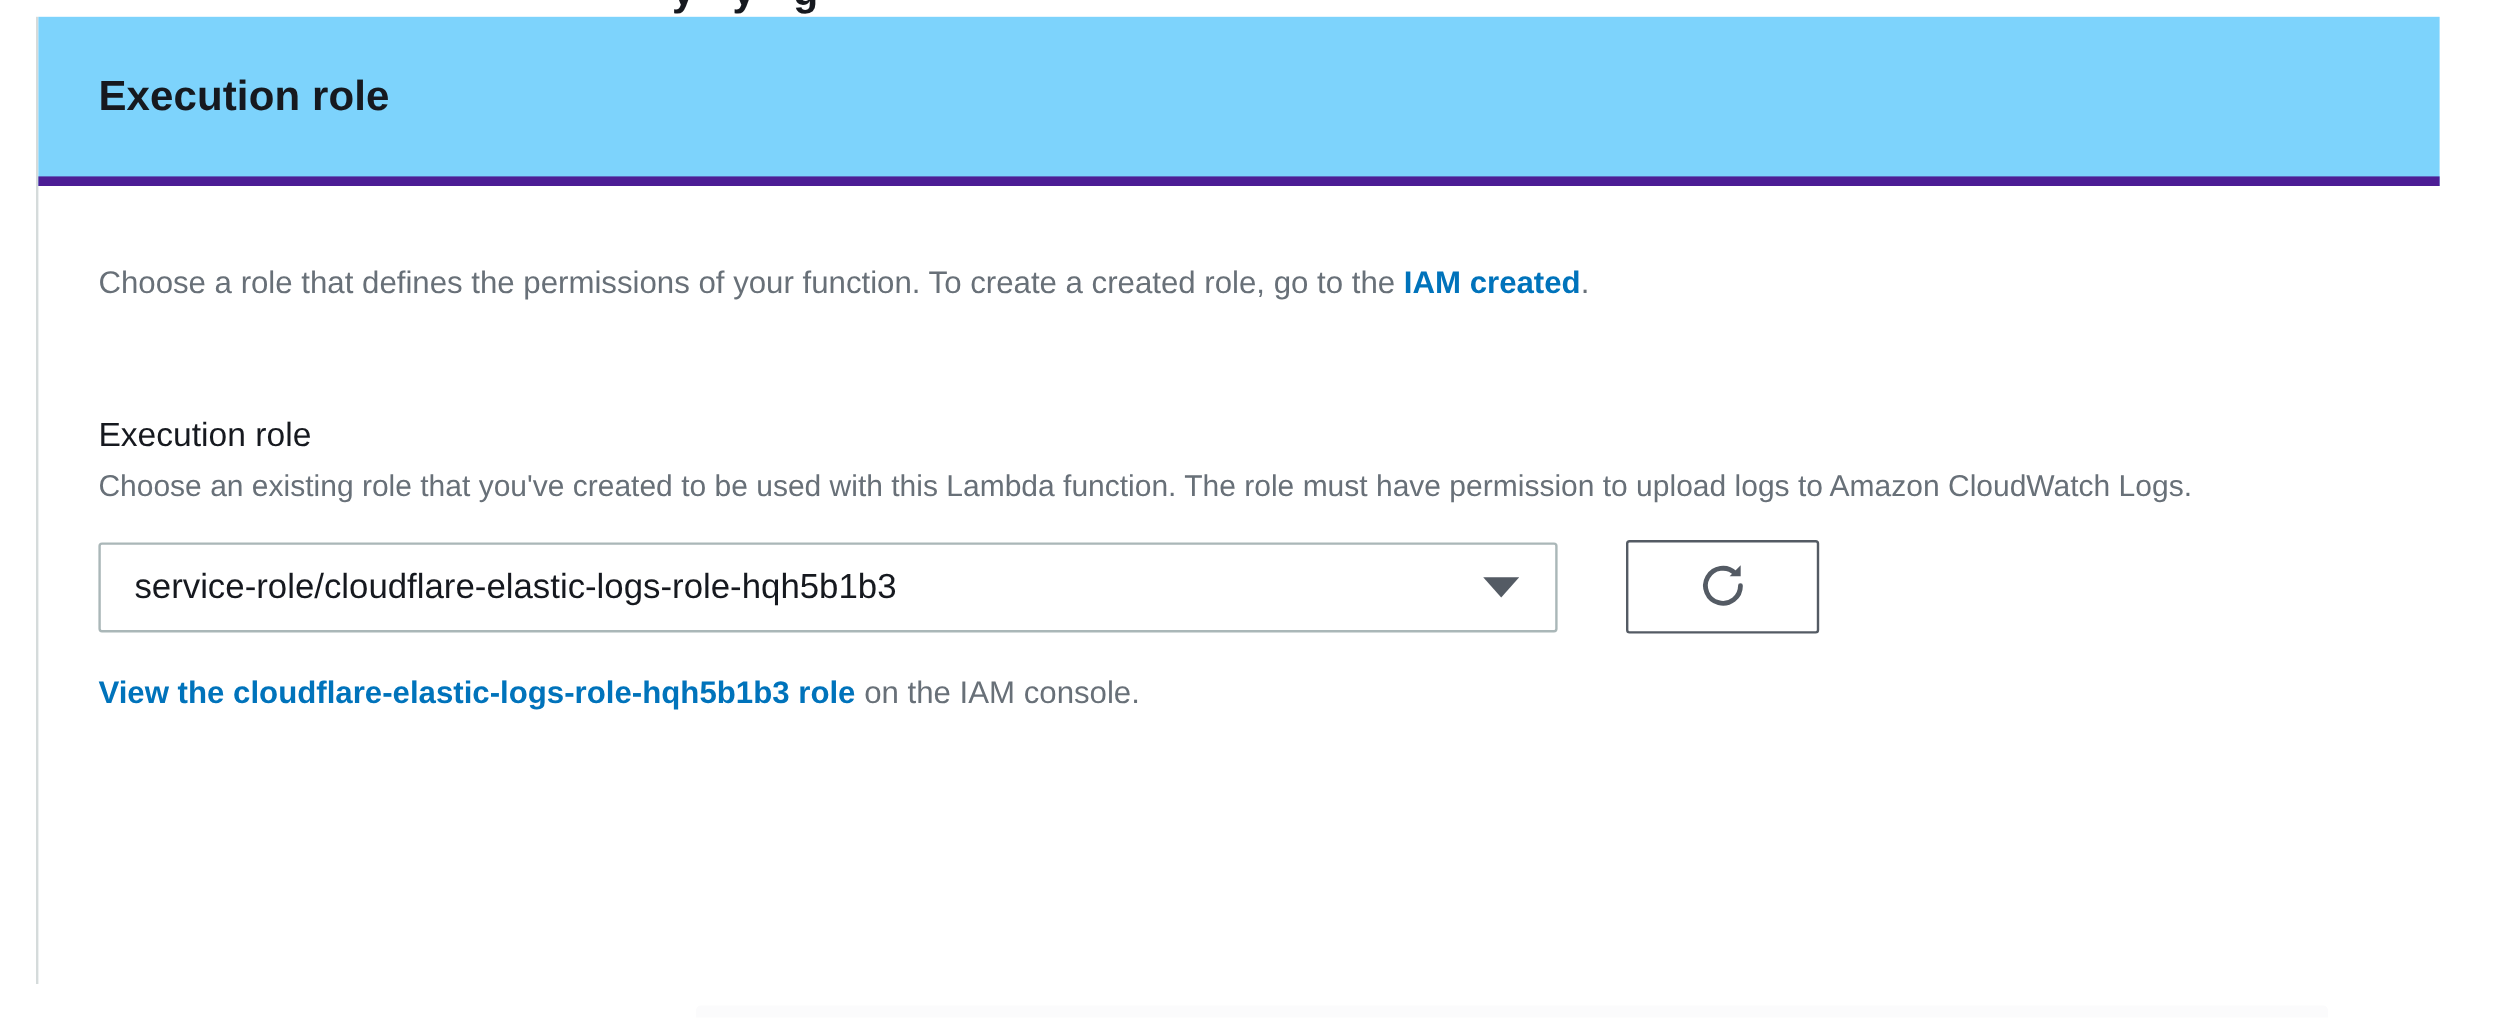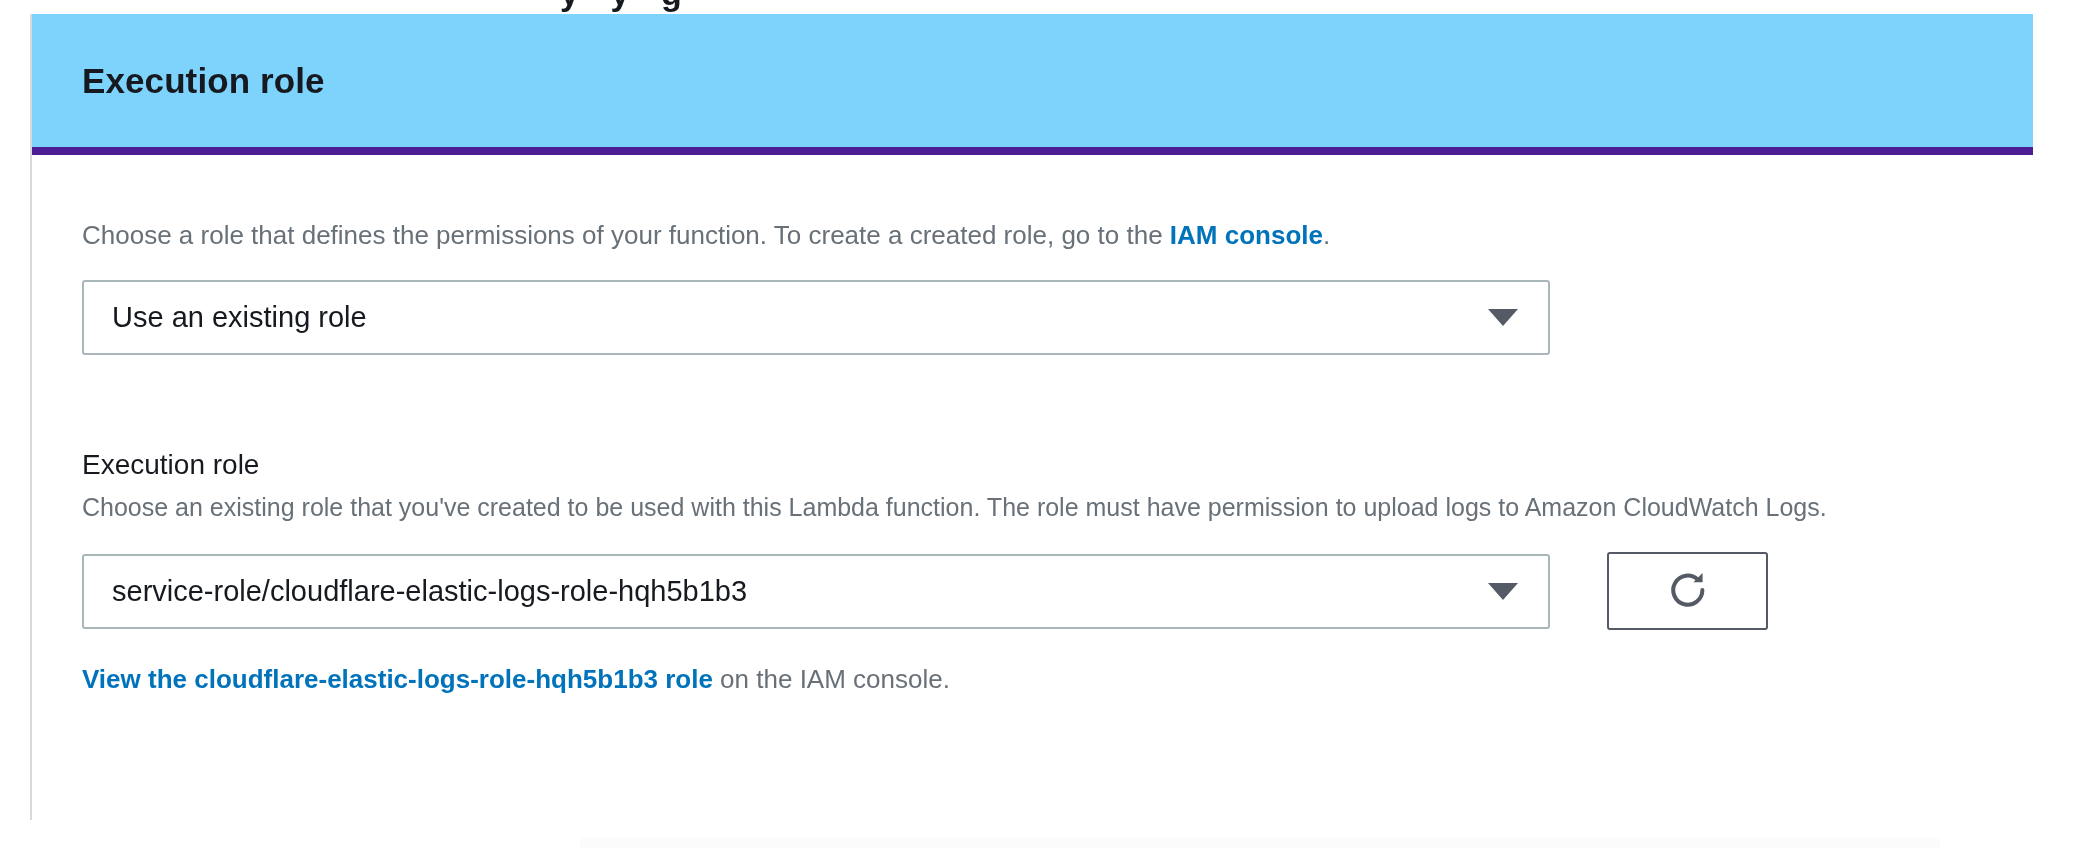--- a/index.html
+++ b/index.html
@@ -107,21 +107,21 @@
     display: flex;
     align-items: center;
     cursor: pointer;
   }
   .select-role-type {
     margin-top: 27px;
     width: 1468px;
   }
   .select-existing-role {
     margin-top: 26px;
-    width: 1468px;
+    width: 1216px;
   }
   .select-value {
     margin-left: 28px;
     font-size: 29px;
     color: #16191f;
     white-space: nowrap;
     overflow: hidden;
     text-overflow: ellipsis;
     padding-right: 90px;
   }
@@ -184,27 +184,23 @@
 
 <div class="panel">
 
   <div class="panel-header">
     <div class="panel-title">Execution role</div>
   </div>
 
   <div class="panel-body">
 
     <div class="desc">
-      <span>Choose a role that defines the permissions of your function. To create a created role, go to the </span><a class="link">IAM console</a><span class="period">.</span>
+      <span>Choose a role that defines the permissions of your function. To create a created role, go to the </span><a class="link">IAM created</a><span class="period">.</span>
     </div>
 
-    <div class="select select-role-type">
-      <span class="select-value">Use an existing role</span>
-      <span class="caret"></span>
-    </div>
 
     <div class="field-label">Execution role</div>
     <div class="field-help">Choose an existing role that you've created to be used with this Lambda function. The role must have permission to upload logs to Amazon CloudWatch Logs.</div>
 
     <div class="select-row">
       <div class="select select-existing-role">
         <span class="select-value">service-role/cloudflare-elastic-logs-role-hqh5b1b3</span>
         <span class="caret"></span>
       </div>
 

